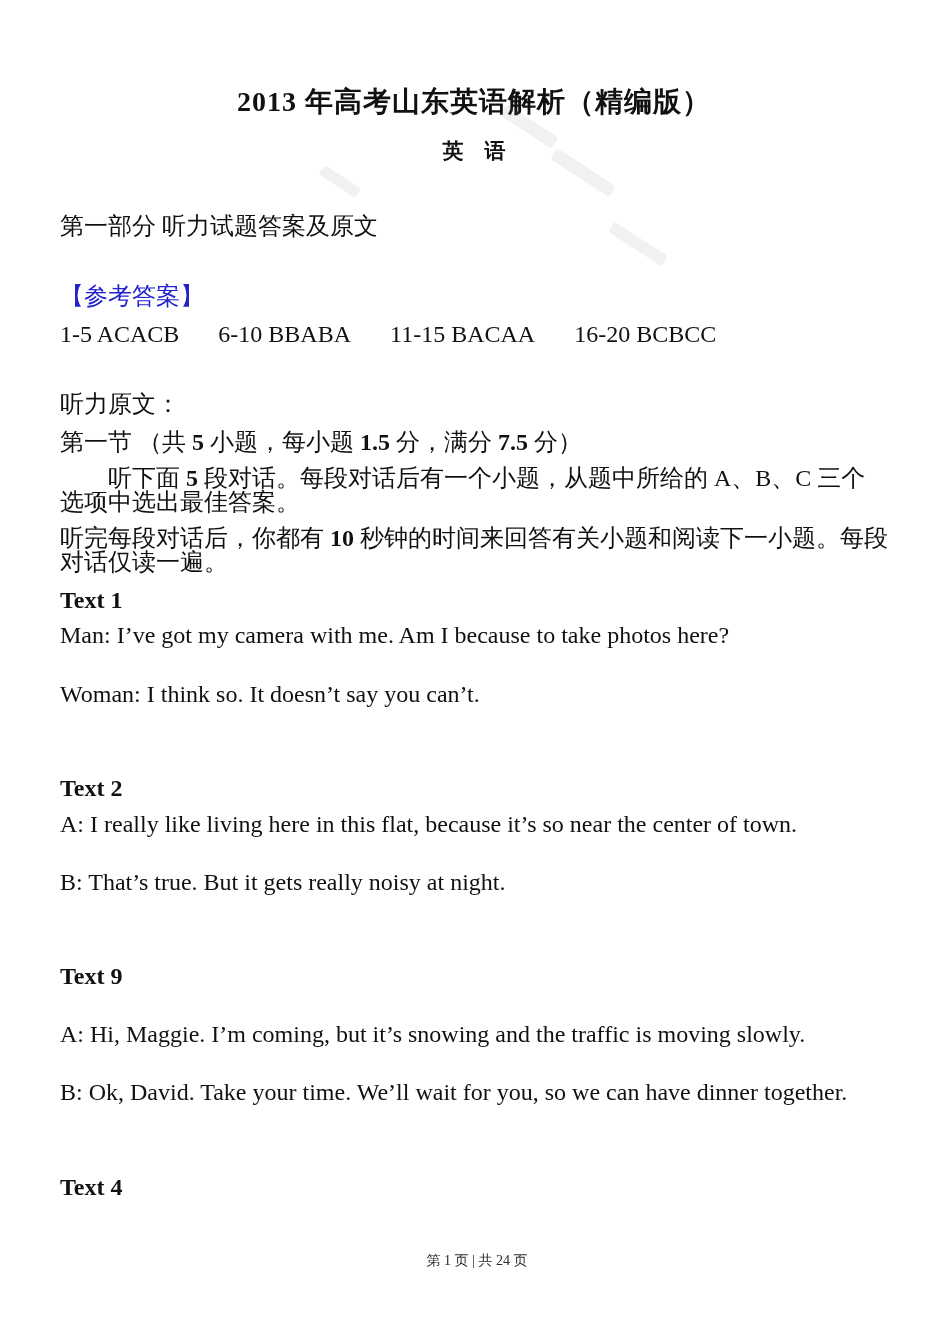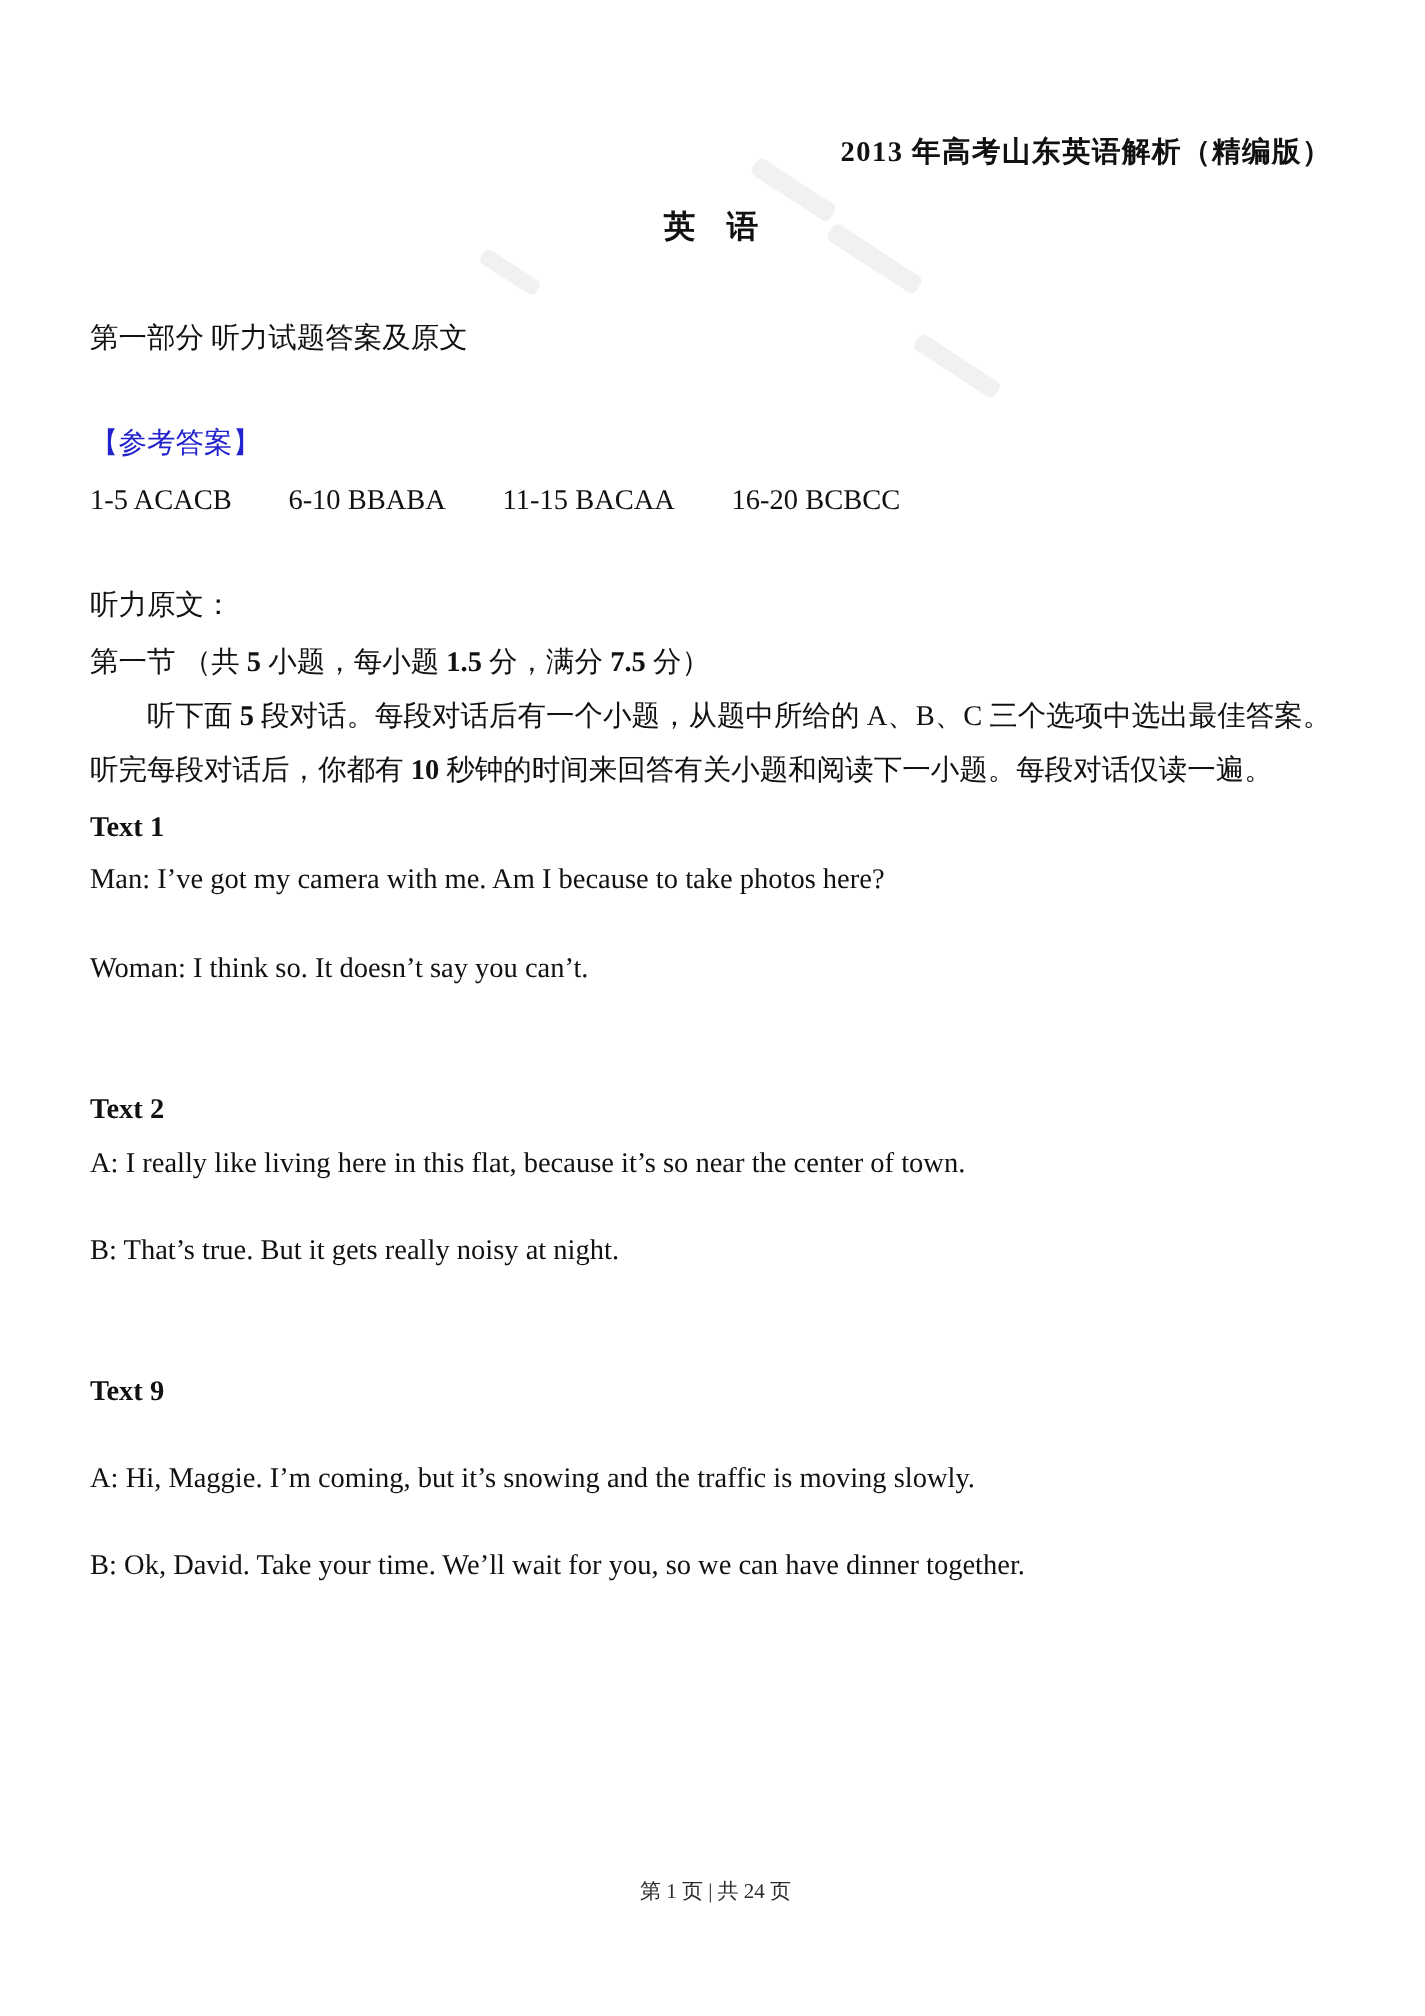--- a/index.html
+++ b/index.html
@@ -14,35 +14,35 @@
     background: #ffffff;
     overflow: hidden;
     font-family: "Liberation Serif", "DejaVu Serif", serif;
     color: #111111;
   }
   .content {
     padding: 88px 62px 0 60px;
   }
   .doc-title {
     margin: 0;
-    font-size: 19px;
+    font-size: 28px;
     font-weight: bold;
-    text-align: right;
+    text-align: center;
     letter-spacing: 1px;
     line-height: 28px;
   }
   .doc-subtitle {
     margin: 22px 0 0 0;
     font-size: 21px;
     font-weight: bold;
     text-align: center;
     line-height: 26px;
   }
   .body-line {
-    font-size: 19px;
+    font-size: 24px;
     line-height: 24px;
     margin: 0;
   }
   .part-heading { margin-top: 50px; }
   .ref-label {
     margin-top: 46px;
     color: #2222cc;
   }
   .answers-row { margin-top: 14px; }
   .answer-group {
@@ -137,18 +137,19 @@
     <div class="body-line dlg-second">Woman: I think so. It doesn’t say you can’t.</div>
 
     <div class="body-line text-heading t2-heading">Text 2</div>
     <div class="body-line t2-first">A: I really like living here in this flat, because it’s so near the center of town.</div>
     <div class="body-line t2-second">B: That’s true. But it gets really noisy at night.</div>
 
     <div class="body-line text-heading t3-heading">Text 9</div>
     <div class="body-line t3-first">A: Hi, Maggie. I’m coming, but it’s snowing and the traffic is moving slowly.</div>
     <div class="body-line t3-second">B: Ok, David. Take your time. We’ll wait for you, so we can have dinner together.</div>
 
+    <div class="body-line text-heading t4-heading">Text 4</div>
 
   </div>
 
   <div class="footer">第 1 页 | 共 24 页</div>
 
 </div>
 
 </body></html>

